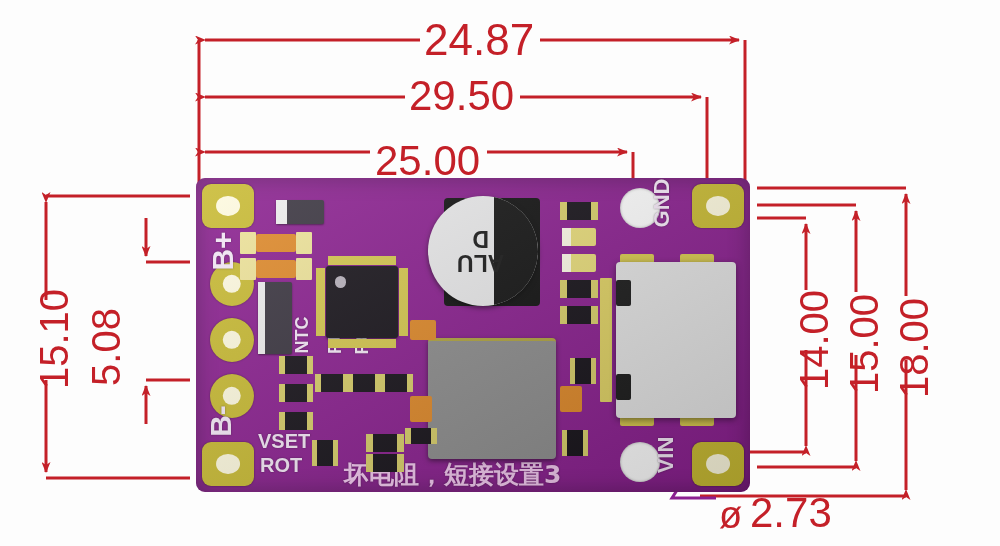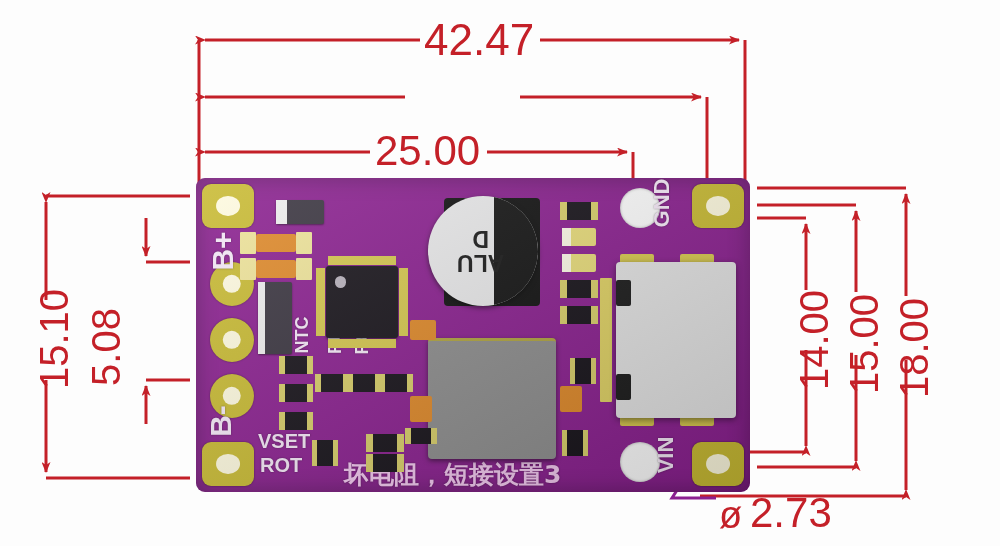--- a/index.html
+++ b/index.html
@@ -127,22 +127,23 @@
 
       <line x1="757" y1="188" x2="906" y2="188"></line>
       <line x1="700" y1="496" x2="906" y2="496"></line>
       <line x1="906" y1="490" x2="906" y2="360" marker-start="url(#ar)"></line>
       <line x1="906" y1="296" x2="906" y2="194" marker-end="url(#ar)"></line>
 
       <path d="M690,470 L672,498 L716,498" stroke="#8B2090" stroke-width="3"></path>
     </g>
   </svg>
 
-  <div class="dimtxt" style="left:424px;top:18px;font-size:44px">42.47</div>
-  <div class="dimtxt" style="left:375px;top:130px;font-size:42px">25.00</div>
+  <div class="dimtxt" style="left:424px;top:18px;font-size:44px">24.87</div>
+  <div class="dimtxt" style="left:409px;top:75px;font-size:42px">29.50</div>
+  <div class="dimtxt" style="left:375px;top:140px;font-size:42px">25.00</div>
 
   <div class="dimtxt vtxt" style="left:-11px;top:319px;width:130px;text-align:center;font-size:40px">15.10</div>
   <div class="dimtxt vtxt" style="left:46px;top:327px;width:120px;text-align:center;font-size:40px">5.08</div>
 
   <div class="dimtxt vtxt" style="left:754px;top:320px;width:120px;text-align:center;font-size:40px">14.00</div>
   <div class="dimtxt vtxt" style="left:804px;top:324px;width:120px;text-align:center;font-size:40px">15.00</div>
   <div class="dimtxt vtxt" style="left:854px;top:328px;width:120px;text-align:center;font-size:40px">18.00</div>
 
   <div class="dimtxt" style="left:719px;top:496px;font-size:38px">ø</div>
   <div class="dimtxt" style="left:750px;top:492px;font-size:42px">2.73</div>

